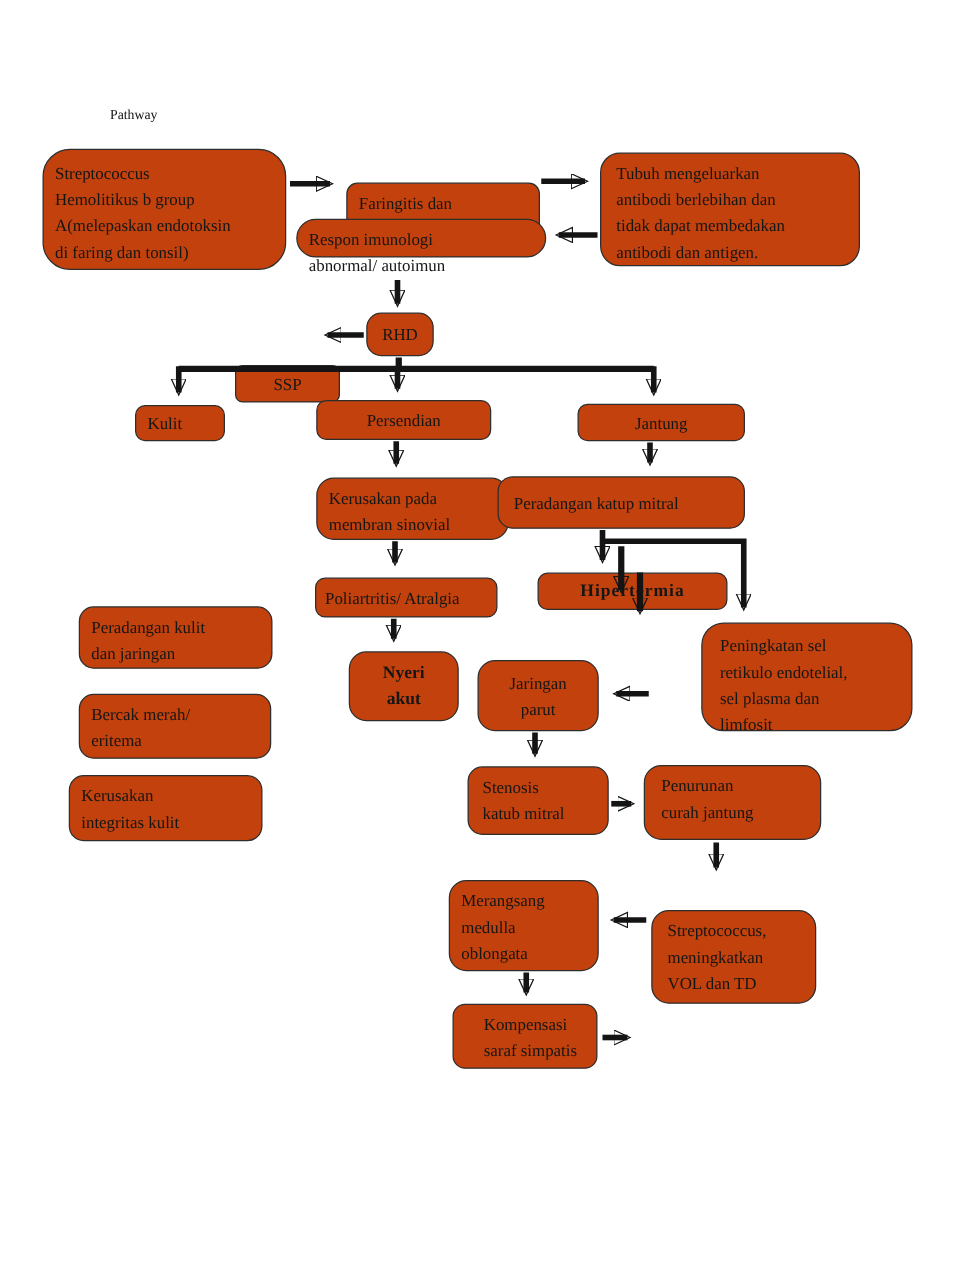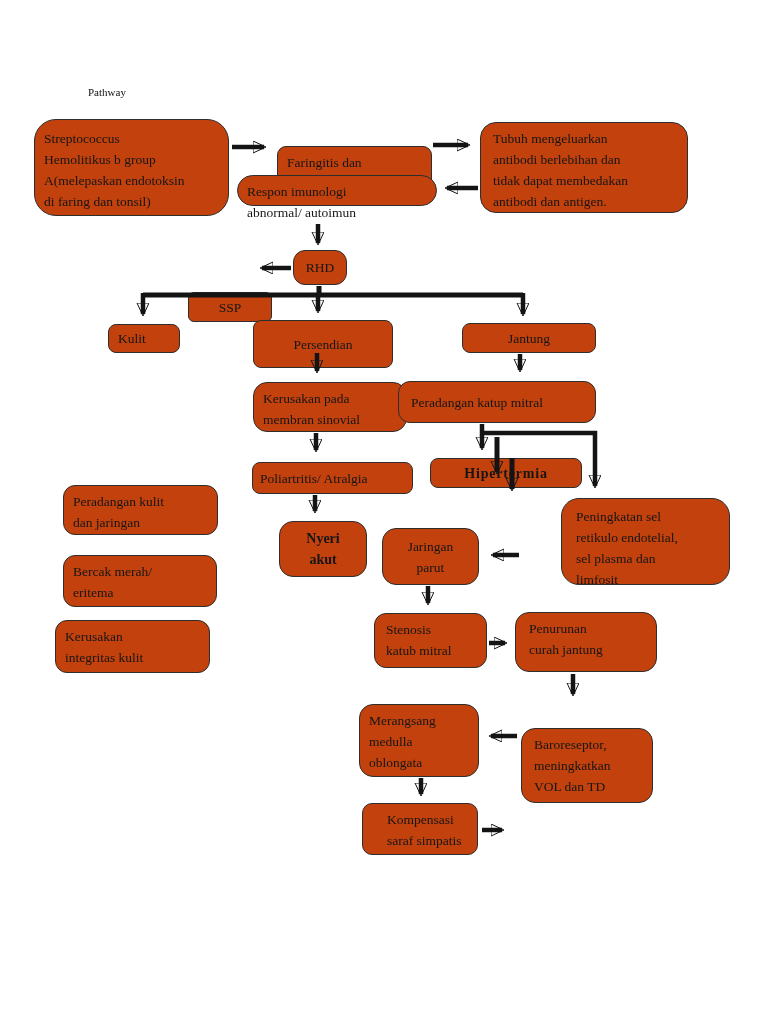--- a/index.html
+++ b/index.html
@@ -21,25 +21,25 @@
   .bold{font-weight:bold;}
 
   
   .n-streptococcus{left:34px;top:119px;width:195px;height:97px;border-radius:22px;padding-top:8px;}
   .n-faringitis{left:277px;top:122px;width:155px;height:45px;border-radius:9px;margin-top:24px;}
   .n-tubuh{left:480px;top:122px;width:208px;height:91px;border-radius:16px;padding-left:12px;}
   .n-respon{left:237px;top:175px;width:200px;height:31px;border-radius:18px;}
   .n-ssp{left:188px;top:268px;width:84px;height:30px;border-radius:6px;margin-top:24px;}
   .n-rhd{left:293px;top:250px;width:54px;height:35px;border-radius:12px;}
   .n-kulit{left:108px;top:324px;width:72px;height:29px;border-radius:8px;}
-  .n-persendian{left:253px;top:320px;width:140px;height:48px;border-radius:8px;}
+  .n-persendian{left:253px;top:320px;width:140px;height:32px;border-radius:8px;}
   .n-jantung{left:462px;top:323px;width:134px;height:30px;border-radius:8px;}
   .n-membran{left:253px;top:382px;width:154px;height:50px;border-radius:14px;}
   .n-katup{left:398px;top:381px;width:198px;height:42px;border-radius:12px;padding-left:12px;}
-  .n-poliartritis{left:252px;top:462px;width:161px;height:32px;border-radius:8px;padding-left:7px;}
+  .n-poliartritis{left:252px;top:462px;width:146px;height:32px;border-radius:8px;padding-left:7px;}
   .n-hipertermia{left:430px;top:458px;width:152px;height:30px;border-radius:8px;font-size:14px;letter-spacing:0.8px;}
   .n-nyeri{left:279px;top:521px;width:88px;height:56px;border-radius:14px;font-size:14px;}
   .n-peningkatan{left:521px;top:498px;width:169px;height:87px;border-radius:18px;padding-left:14px;padding-top:7px;margin-left:40px;}
   .n-jaringan{left:382px;top:528px;width:97px;height:57px;border-radius:14px;}
   .n-peradangan-kulit{left:63px;top:485px;width:155px;height:50px;border-radius:12px;}
   .n-bercak{left:63px;top:555px;width:154px;height:52px;border-radius:12px;}
   .n-kerusakan{left:55px;top:620px;width:155px;height:53px;border-radius:12px;}
   .n-stenosis{left:374px;top:613px;width:113px;height:55px;border-radius:12px;padding-left:11px;}
   .n-penurunan{left:515px;top:612px;width:142px;height:60px;border-radius:14px;padding-left:13px;}
   .n-merangsang{left:359px;top:704px;width:120px;height:73px;border-radius:14px;}
@@ -93,21 +93,21 @@
 eritema</div>
   <div class="node n-kerusakan">Kerusakan
 integritas kulit</div>
   <div class="node n-stenosis">Stenosis
 katub mitral</div>
   <div class="node n-penurunan">Penurunan
 curah jantung</div>
   <div class="node n-merangsang">Merangsang
 medulla
 oblongata</div>
-  <div class="node n-baroreseptor">Baroreseptor,
+  <div class="node n-baroreseptor">Streptococcus,
 meningkatkan
 VOL dan TD</div>
   <div class="node n-kompensasi">Kompensasi
 saraf simpatis</div>
 
   <svg class="arrow-layer" viewBox="0 0 768 1024" xmlns="http://www.w3.org/2000/svg">
     <defs>
       <marker id="ah" markerUnits="userSpaceOnUse" markerWidth="16" markerHeight="14" refX="11" refY="6" orient="auto">
         <path d="M0,0 L13,6 L0,12 Z" fill="#141414" stroke="none"></path>
       </marker>

